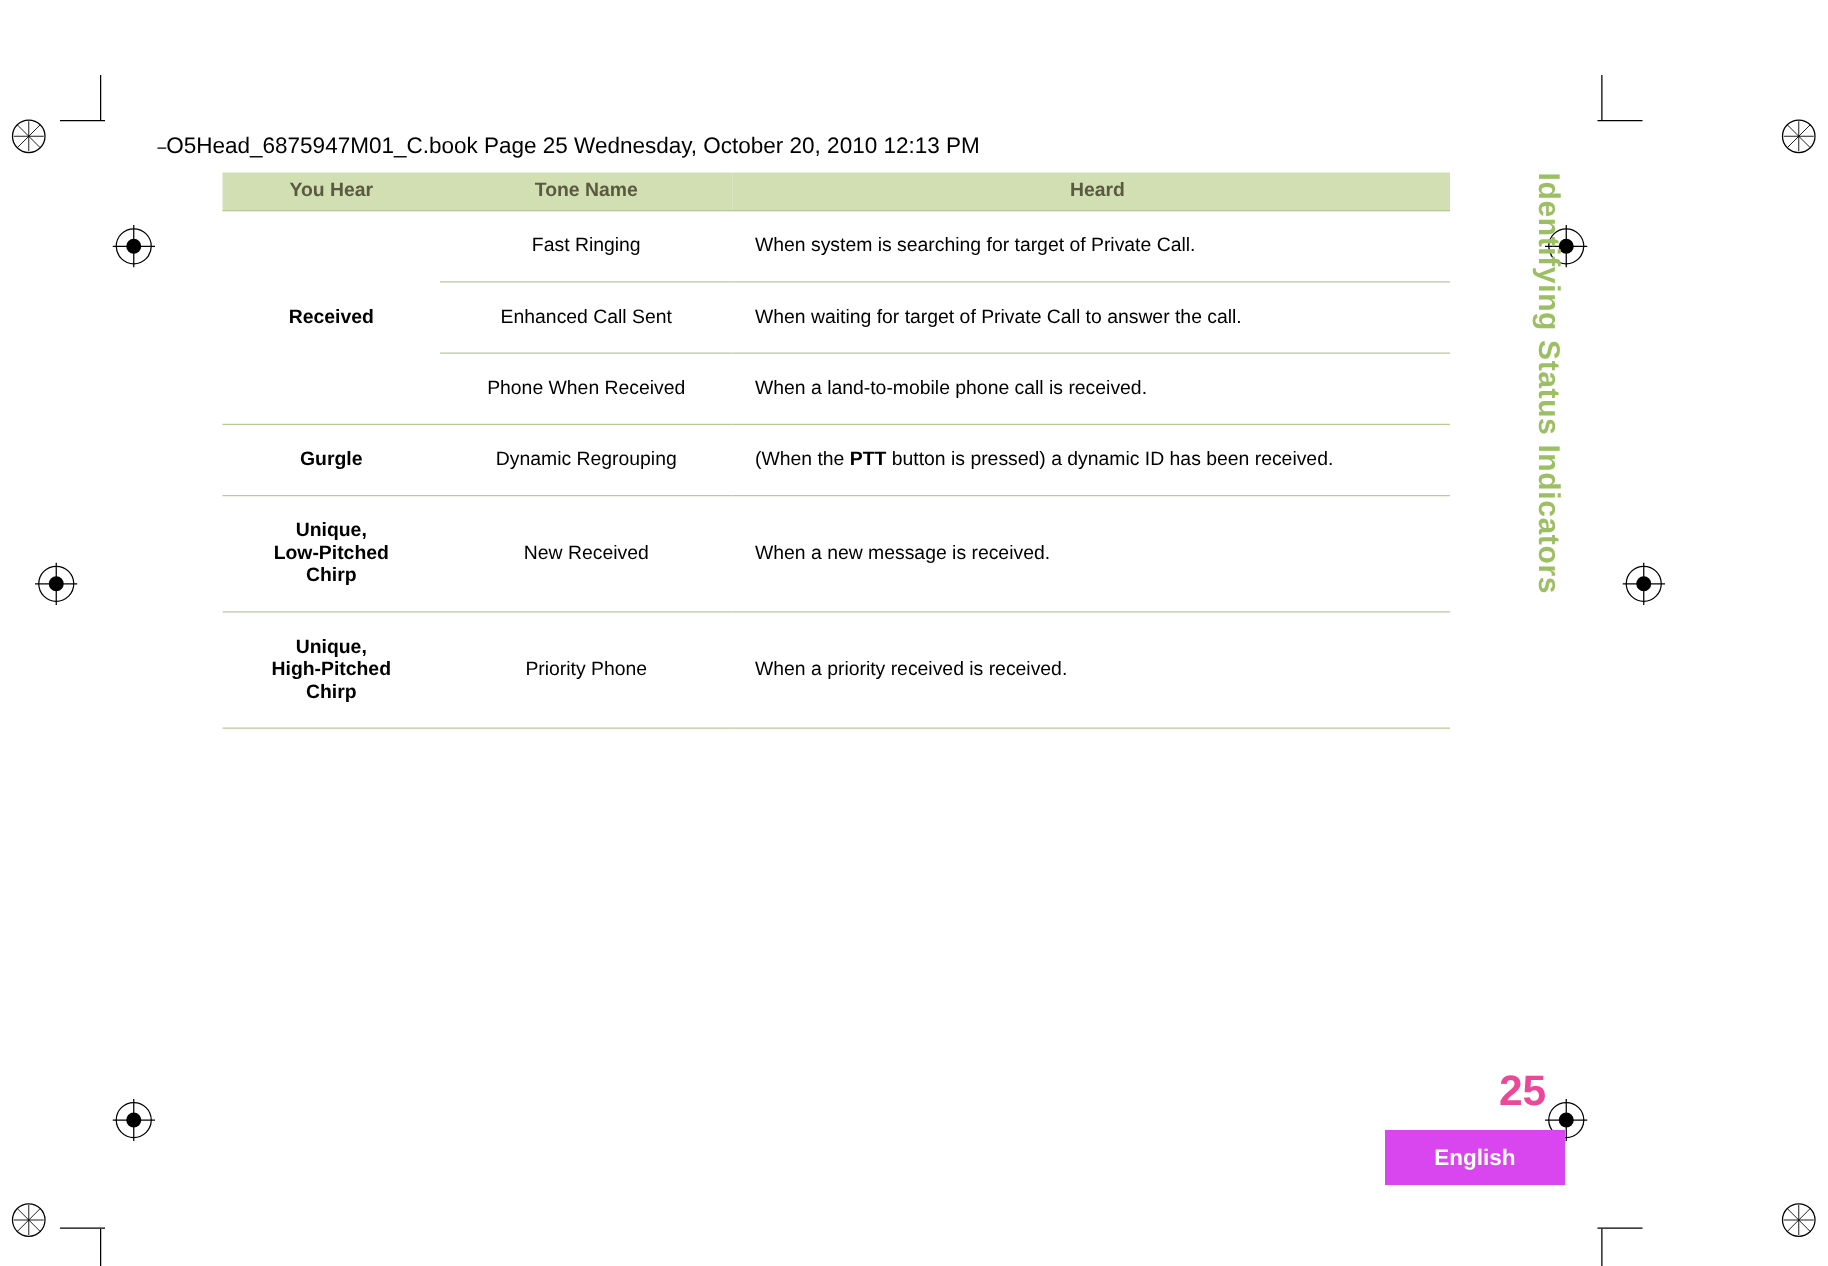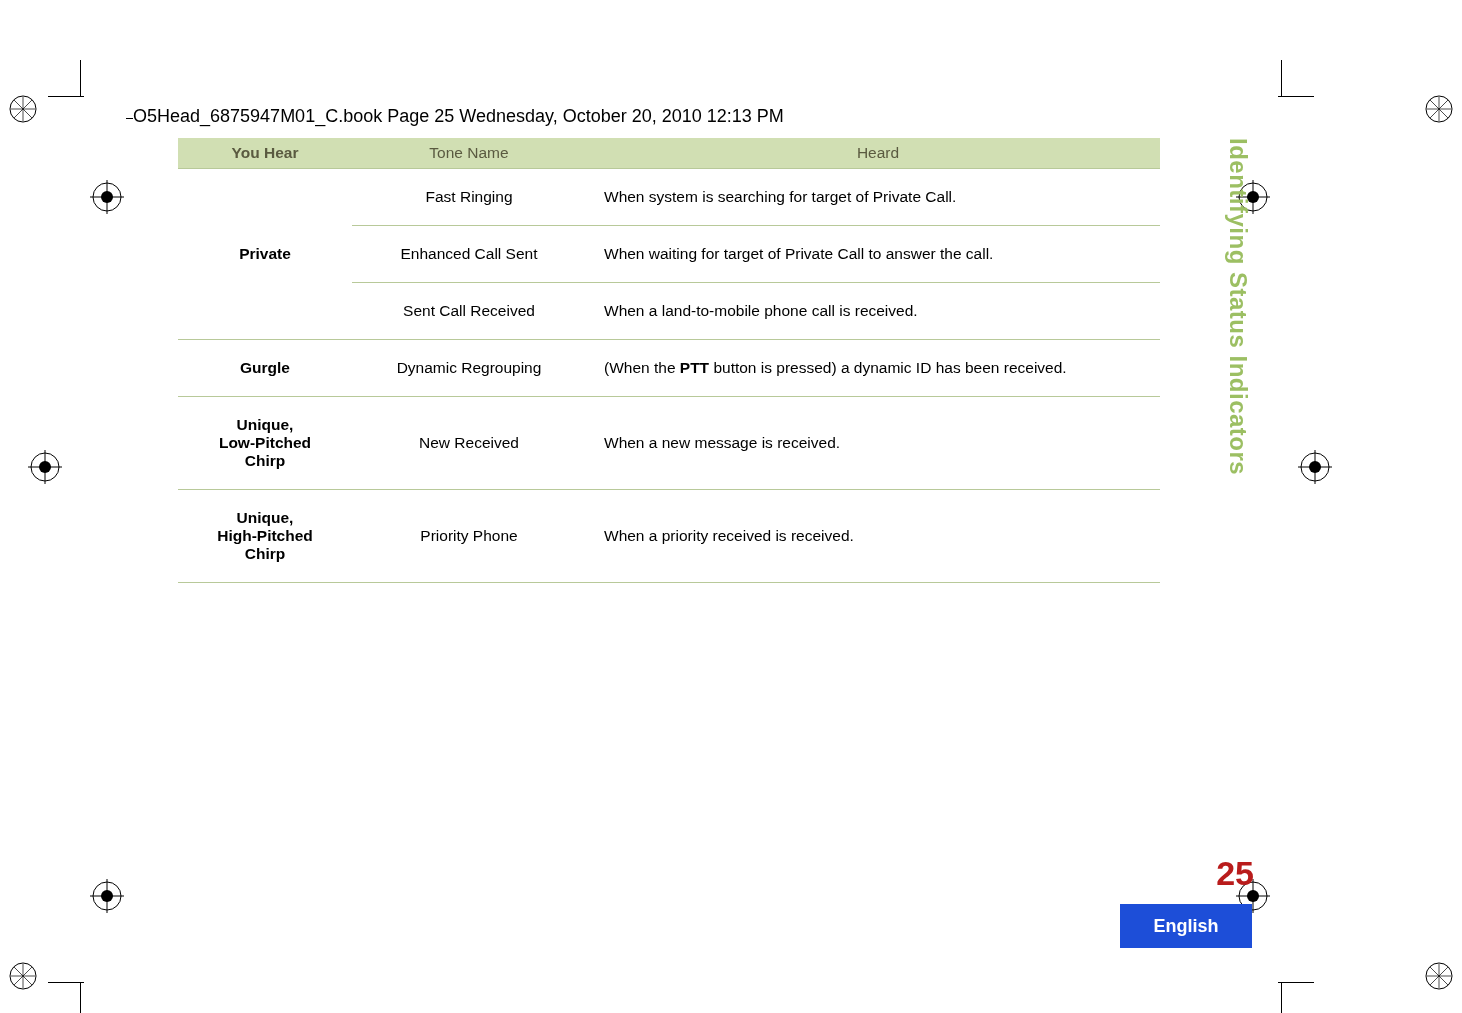--- a/index.html
+++ b/index.html
@@ -47,21 +47,21 @@
   position: absolute;
   left: 178px;
   top: 138px;
   width: 982px;
   border-collapse: collapse;
   font-size: 15.5px;
 }
 .main-table th {
   background: #d1dfb3;
   color: #5a5a40;
-  font-weight: normal;
+  font-weight: bold;
   text-align: center;
   padding: 6px 8px;
   border-bottom: 1.5px solid #b8c999;
 }
 .main-table td {
   padding: 19px 12px;
   border-bottom: 1.5px solid #b8c999;
   vertical-align: middle;
 }
 .main-table .col-yh { width: 150px; text-align: center; font-weight: bold; }
@@ -76,34 +76,34 @@
   font-size: 24px;
   font-weight: bold;
   color: #9cbf63;
   writing-mode: vertical-rl;
   text-orientation: mixed;
   letter-spacing: 0.5px;
 }
 
 .page-number {
   position: absolute;
-  right: 208px;
+  right: 225px;
   bottom: 120px;
   font-size: 34px;
   font-weight: bold;
-  color: #b91c1c;
+  color: #ec4899;
 }
 
 .lang-box {
   position: absolute;
   right: 210px;
   bottom: 65px;
-  width: 132px;
+  width: 144px;
   height: 44px;
-  background: #1d4ed8;
+  background: #d946ef;
   color: #fff;
   font-weight: bold;
   font-size: 18px;
   display: flex;
   align-items: center;
   justify-content: center;
 }
 
 
 .cline { position: absolute; background: #000; }
@@ -220,30 +220,30 @@
 <table class="main-table">
   <thead>
     <tr>
       <th class="col-yh">You Hear</th>
       <th class="col-tn">Tone Name</th>
       <th class="col-hd" style="text-align:center">Heard</th>
     </tr>
   </thead>
   <tbody>
     <tr>
-      <td class="col-yh" rowspan="3">Private</td>
+      <td class="col-yh" rowspan="3">Received</td>
       <td class="col-tn">Fast Ringing</td>
       <td class="col-hd">When system is searching for target of Private Call.</td>
     </tr>
     <tr>
       <td class="col-tn">Enhanced Call Sent</td>
       <td class="col-hd">When waiting for target of Private Call to answer the call.</td>
     </tr>
     <tr>
-      <td class="col-tn">Sent Call Received</td>
+      <td class="col-tn">Phone When Received</td>
       <td class="col-hd">When a land-to-mobile phone call is received.</td>
     </tr>
     <tr>
       <td class="col-yh">Gurgle</td>
       <td class="col-tn">Dynamic Regrouping</td>
       <td class="col-hd">
         <span>(When the </span><b>PTT</b><span> button is pressed) a dynamic ID has been received.</span>
       </td>
     </tr>
     <tr>

